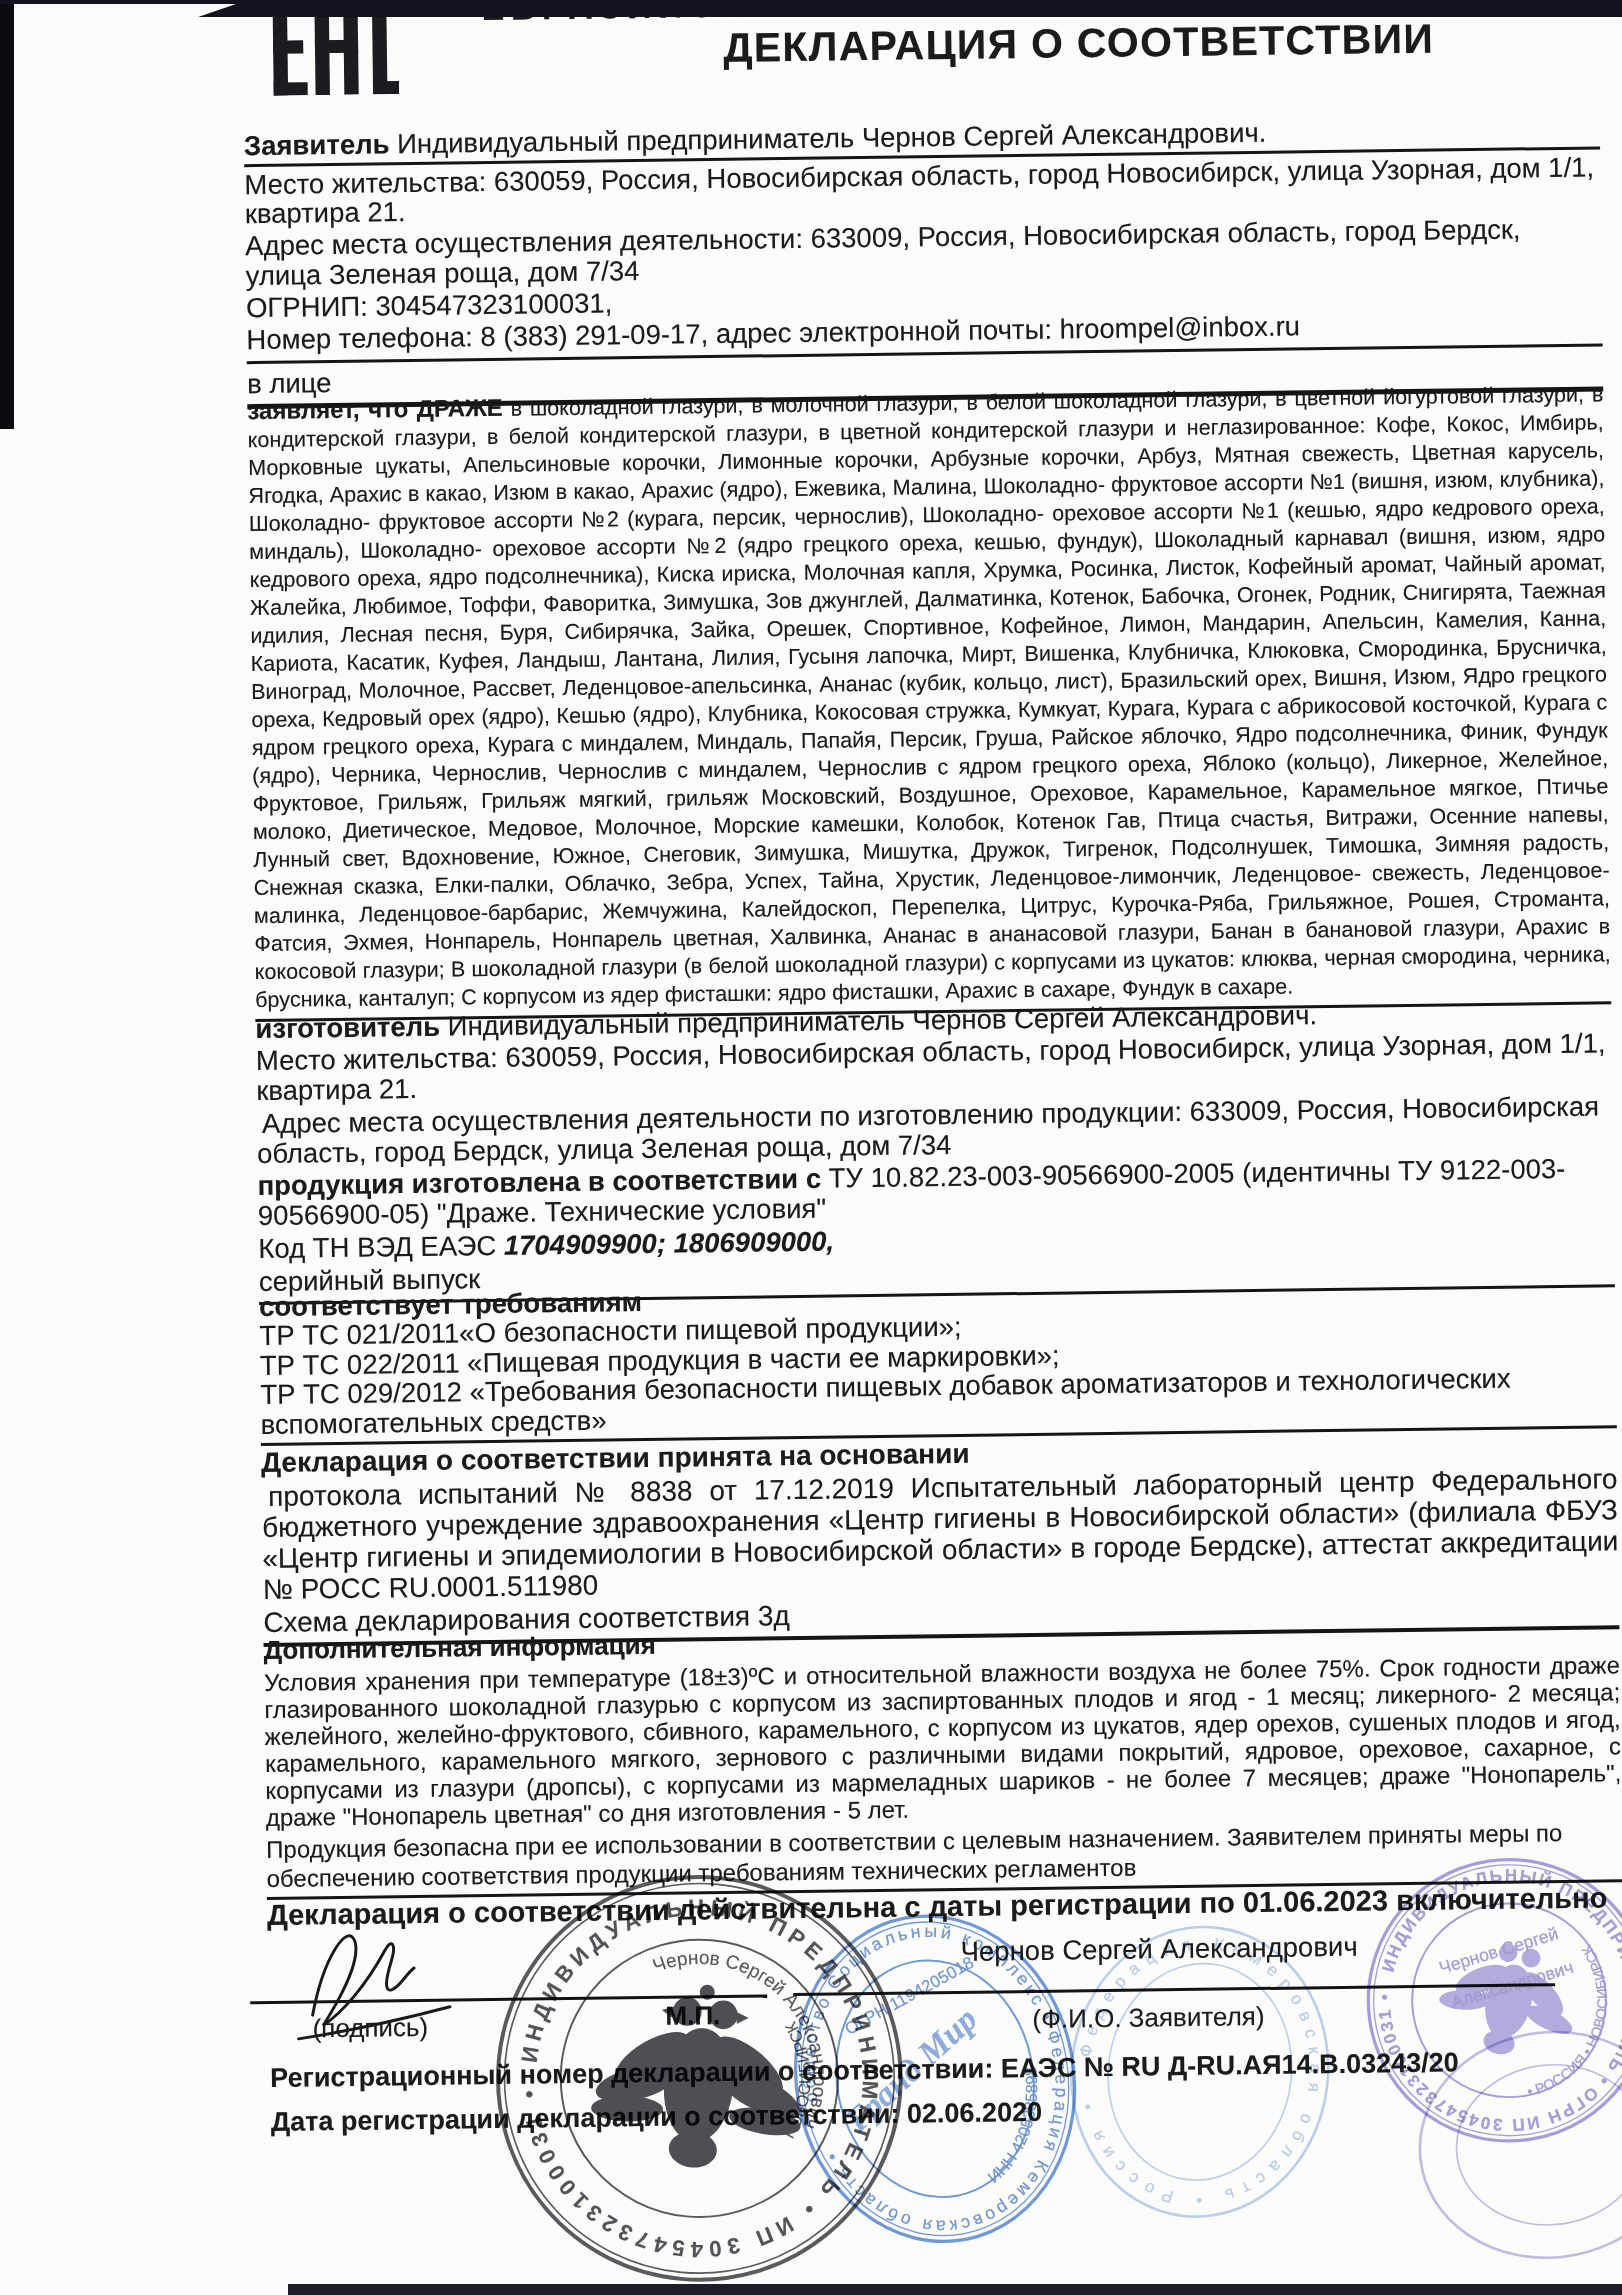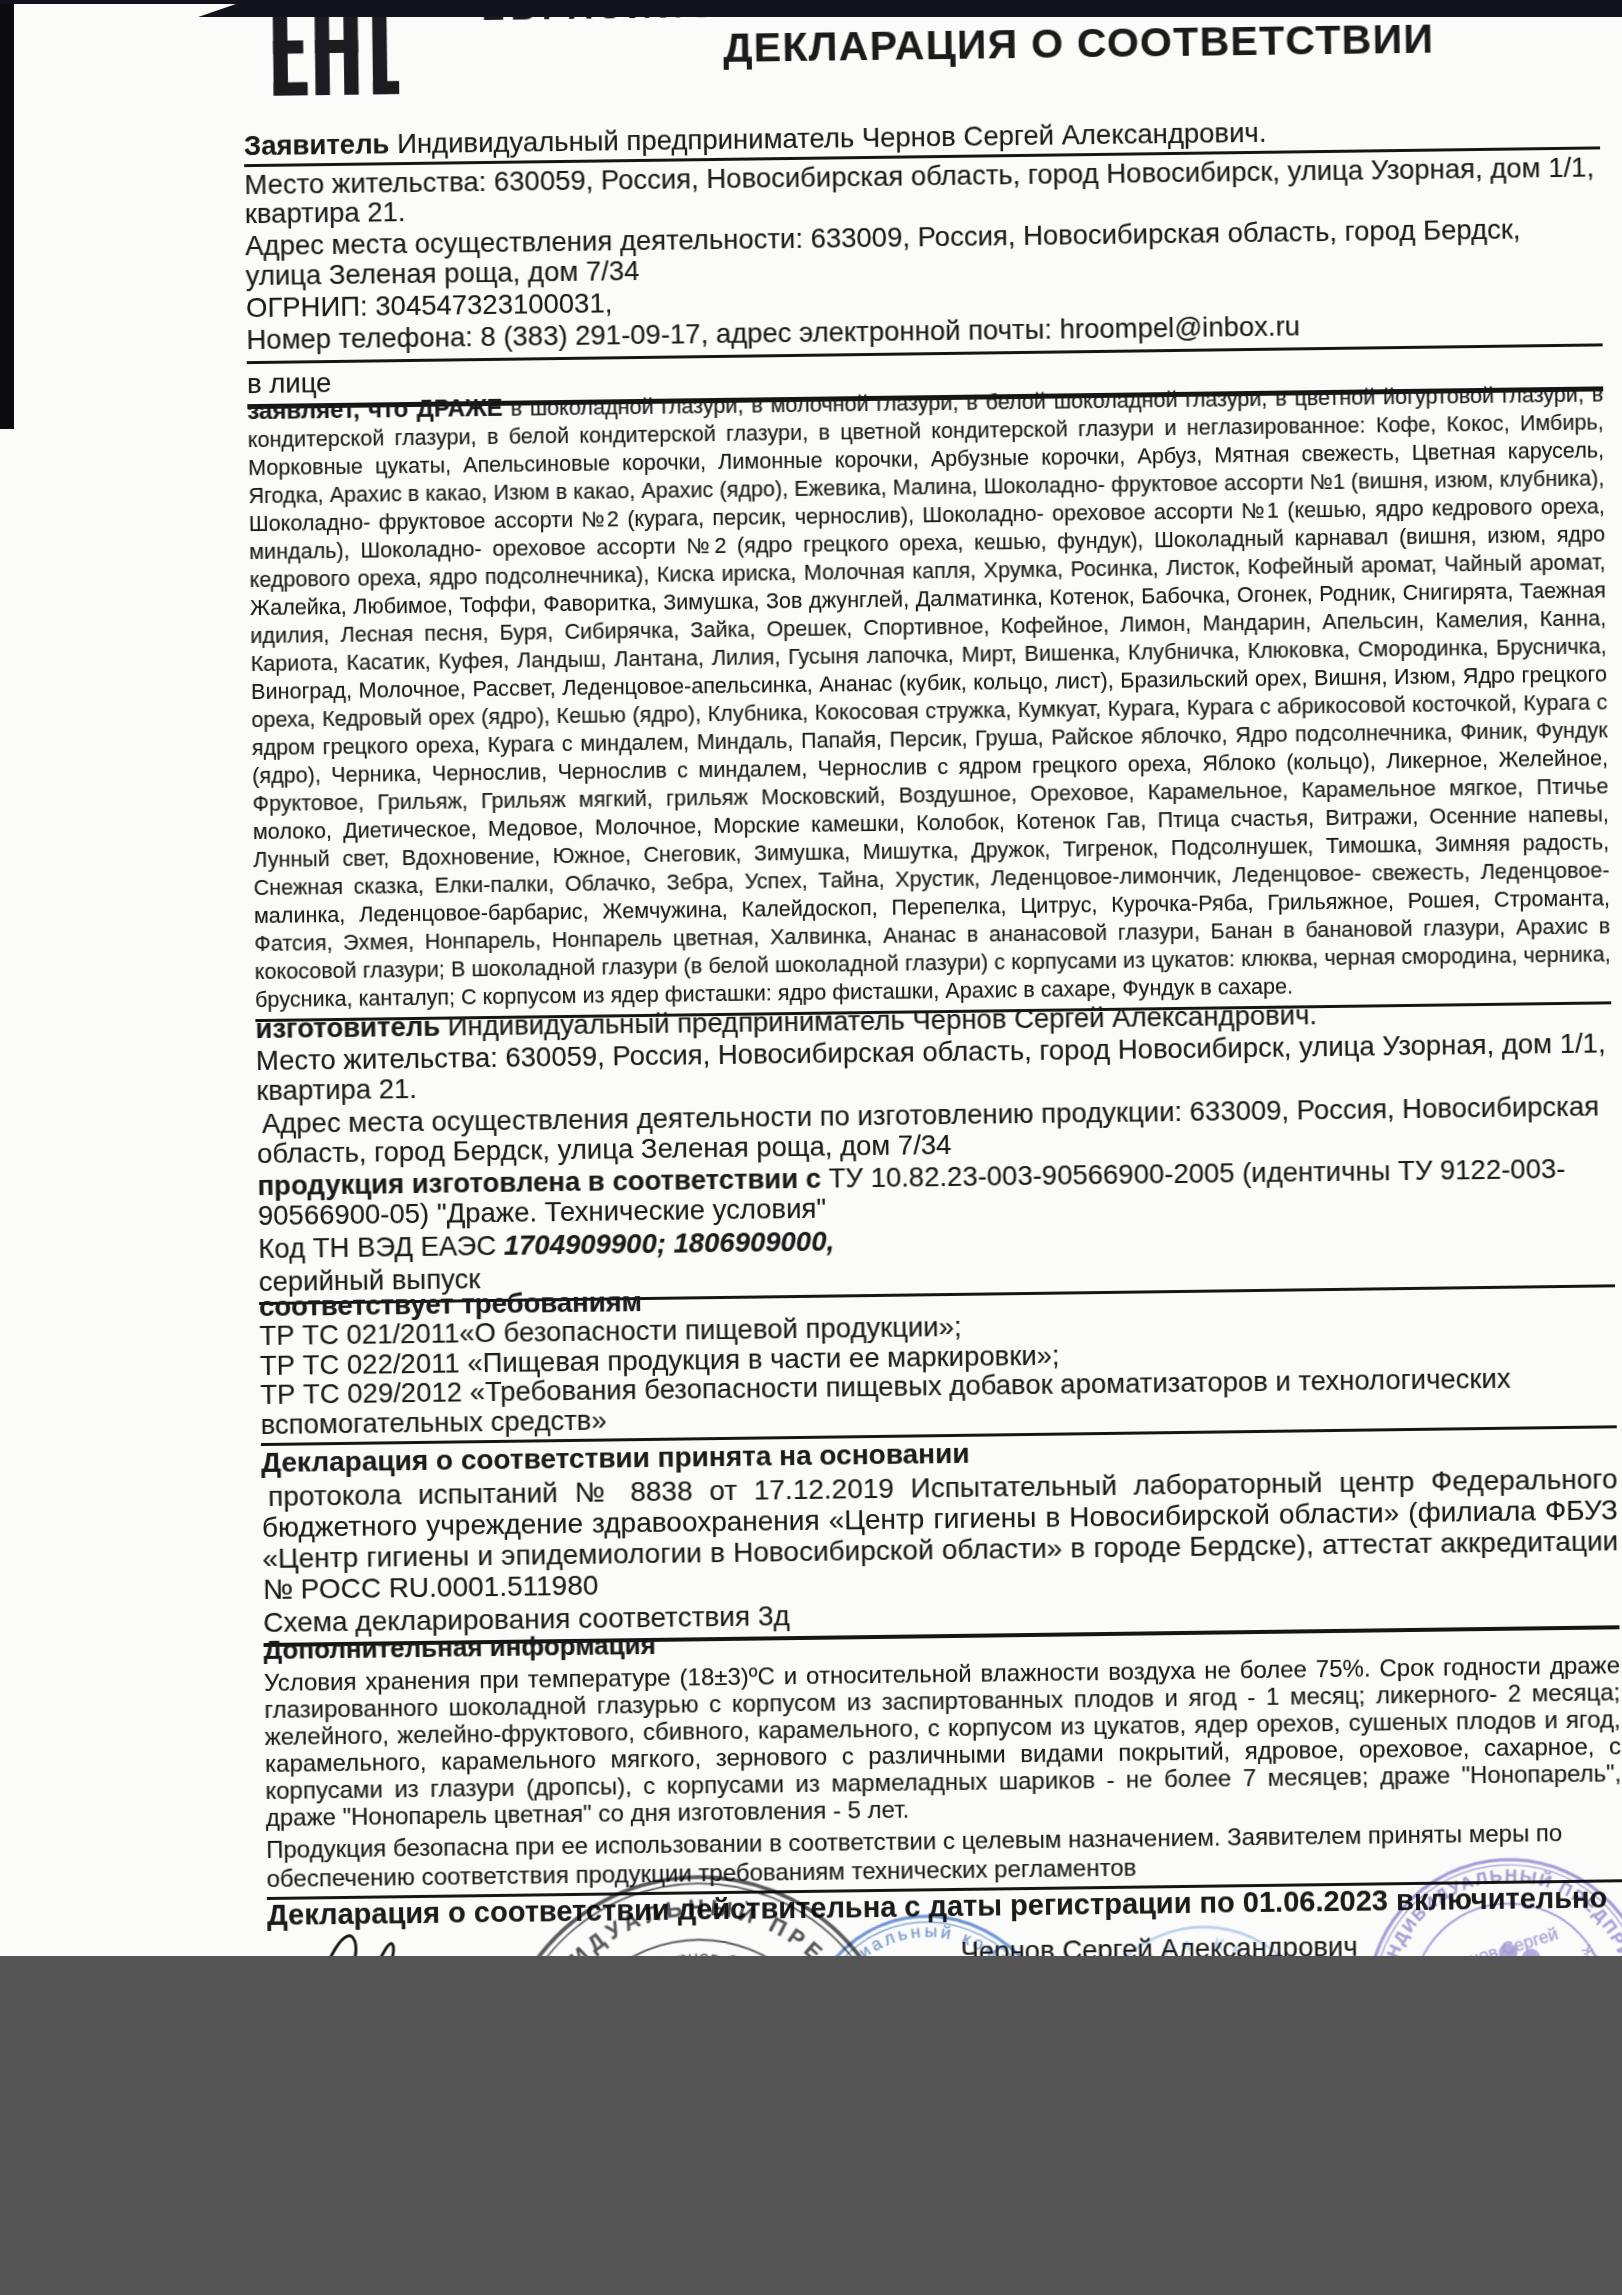--- a/index.html
+++ b/index.html
@@ -1,16 +1,16 @@
 <!DOCTYPE html>
 <html style="font-size:10.5px"><head>
 <meta charset="utf-8">
 <style>
   html,body{margin:0;padding:0;background:#555;}
-  .page{position:relative;width:1623px;height:1956px;background:#fbfbf9;overflow:hidden;
+  .page{position:relative;width:1623px;height:2295px;background:#fbfbf9;overflow:hidden;
         font-family:"Liberation Sans",sans-serif;color:#1b1b1b;}
   .sheet{position:absolute;inset:0;transform:rotate(-0.75deg);transform-origin:262px 1145px;
          text-shadow:0 0 0.7px rgba(25,25,25,.35);}
   .abs{position:absolute;}
   .col{width:1356px;}
   p{margin:0;}
   .rule{height:3.3px;background:#151515;border:none;}
   .rule.thick{height:5.2px;}
   .b{font-weight:700;}
   .bi{font-weight:700;font-style:italic;}

